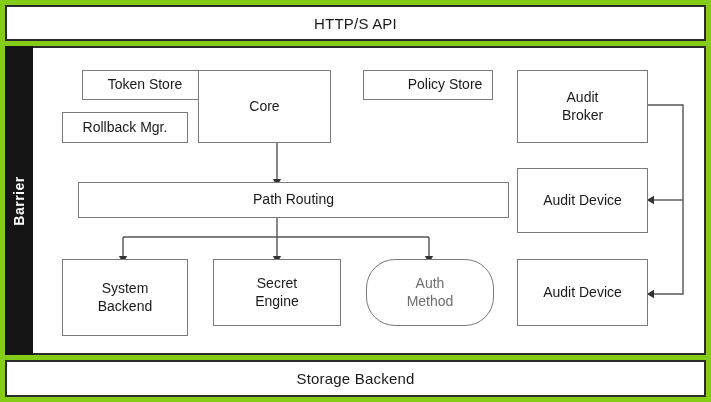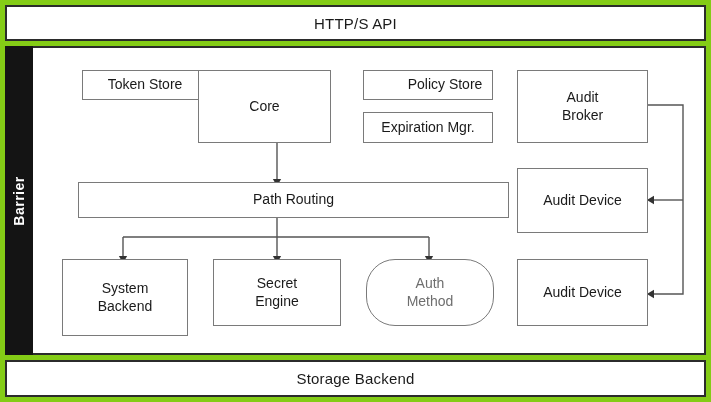--- a/index.html
+++ b/index.html
@@ -118,30 +118,30 @@
 
       <path d="M648,105 L683,105 L683,200"></path>
       <path d="M683,200 L651,200" marker-end="url(#arrow-d)"></path>
       <path d="M683,200 L683,294 L651,294" marker-end="url(#arrow-d)"></path>
     </g>
   </svg>
 
   <div class="node" style="left:62px; top:70px; width:126px; height:30px;margin-left:20px;">
     <span>Token Store</span>
   </div>
+  <div class="node" style="left:62px; top:112px; width:126px; height:31px;">
+    <span>Rollback Mgr.</span>
+  </div>
 
   <div class="node" style="left:198px; top:70px; width:133px; height:73px;">
     <span>Core</span>
   </div>
 
   <div class="node" style="left:363px; top:70px; width:130px; height:30px;padding-left:34px;">
     <span>Policy Store</span>
-  </div>
-  <div class="node" style="left:363px; top:112px; width:130px; height:31px;">
-    <span>Expiration Mgr.</span>
   </div>
 
   <div class="node" style="left:517px; top:70px; width:131px; height:73px;">
     <span>Audit
 Broker</span>
   </div>
 
   <div class="node" style="left:62px; top:182px; width:431px; height:36px;margin-left:16px;">
     <span>Path Routing</span>
   </div>

